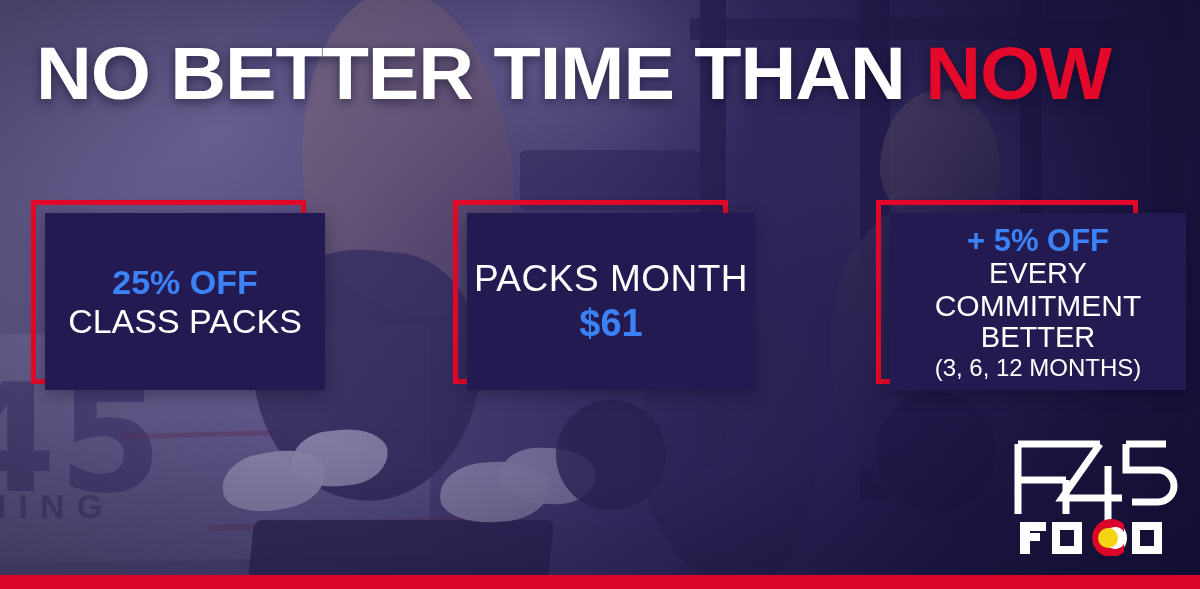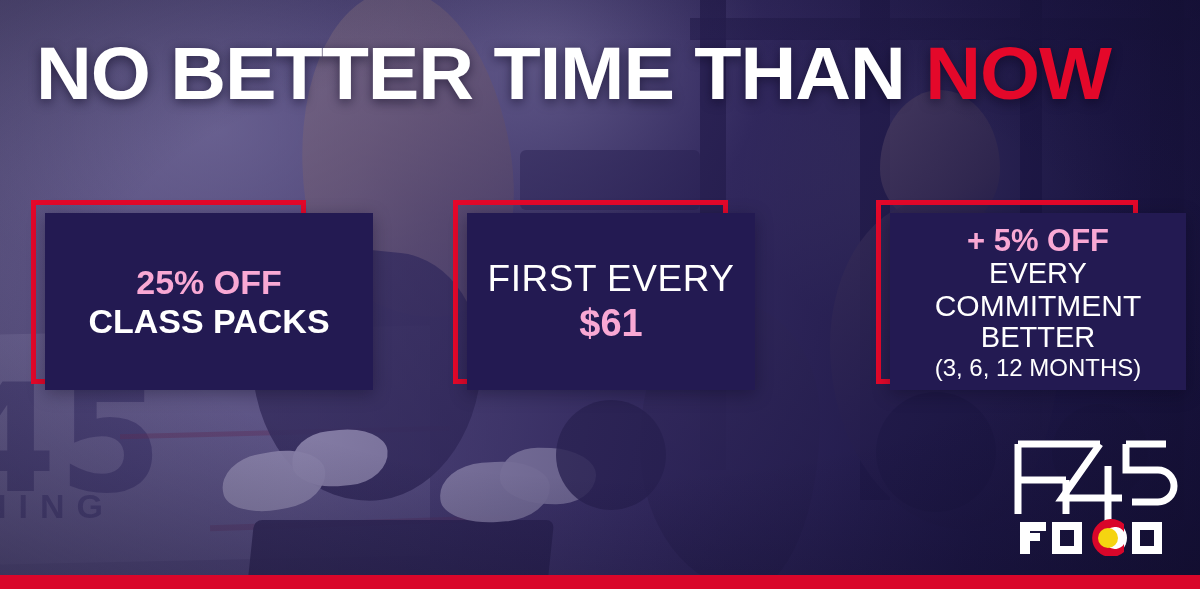--- a/index.html
+++ b/index.html
@@ -155,27 +155,27 @@
   }
   .card .panel {
     position:absolute; left:14px; top:13px;
     background:#231a52;
     display:flex; flex-direction:column;
     align-items:center; justify-content:center;
     text-align:center;
     box-shadow:0 4px 16px rgba(8,5,26,.35);
   }
   .panel .line { color:#ffffff; line-height:1.08; white-space:nowrap; }
-  .panel .red { color:#f9a8d4; font-weight:700; }
+  .panel .red { color:#3b82f6; font-weight:700; }
 
   #card-1 { left:31px; top:200px; }
   #card-1 .frame { width:275px; height:184px; }
-  #card-1 .panel { width:328px; height:177px;align-items:center; }
+  #card-1 .panel { width:280px; height:177px;align-items:center; }
   #card-1 .l1 { font-size:34px; margin-bottom:2px; }
-  #card-1 .l2 { font-size:34px; font-weight:700; }
+  #card-1 .l2 { font-size:34px; font-weight:400; }
 
   #card-2 { left:453px; top:200px; }
   #card-2 .frame { width:275px; height:184px; }
   #card-2 .panel { width:288px; height:177px; }
   #card-2 .l1 { font-size:37px; font-weight:400; letter-spacing:.5px; }
   #card-2 .l2 { font-size:38px; margin-top:4px; }
 
   #card-3 { left:876px; top:200px; }
   #card-3 .frame { width:262px; height:184px; }
   #card-3 .panel { width:296px; height:177px; padding-top:2px; }
@@ -238,21 +238,21 @@
     <div class="frame"></div>
     <div class="panel">
       <div class="line red l1">25% OFF</div>
       <div class="line l2">CLASS PACKS</div>
     </div>
   </div>
 
   <div class="card" id="card-2">
     <div class="frame"></div>
     <div class="panel">
-      <div class="line l1">FIRST EVERY</div>
+      <div class="line l1">PACKS MONTH</div>
       <div class="line red l2">$61</div>
     </div>
   </div>
 
   <div class="card" id="card-3">
     <div class="frame"></div>
     <div class="panel">
       <div class="line red l1">+ 5% OFF</div>
       <div class="line l2">EVERY</div>
       <div class="line l3">COMMITMENT</div>

